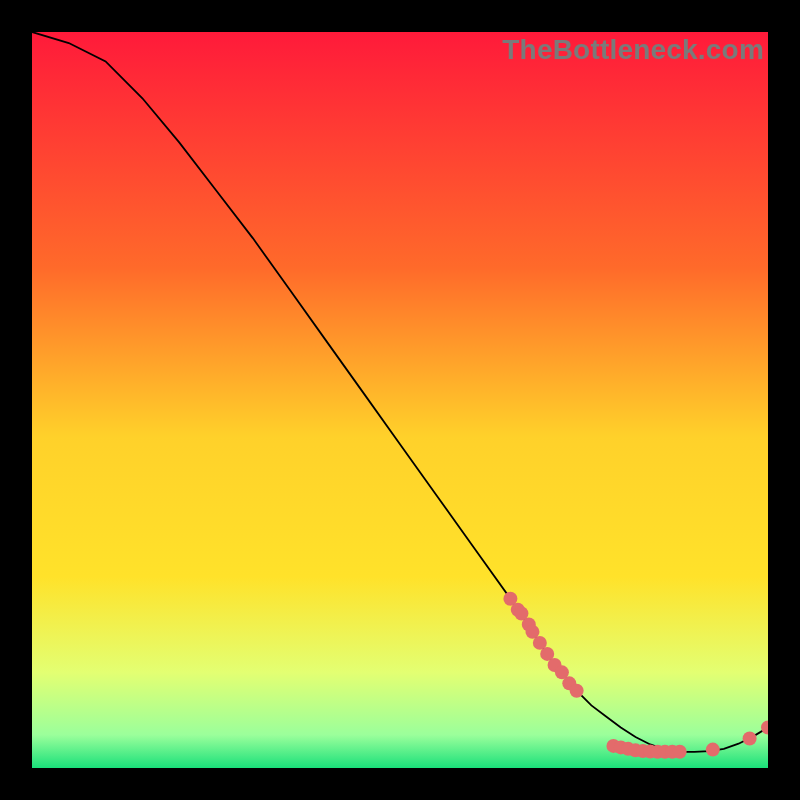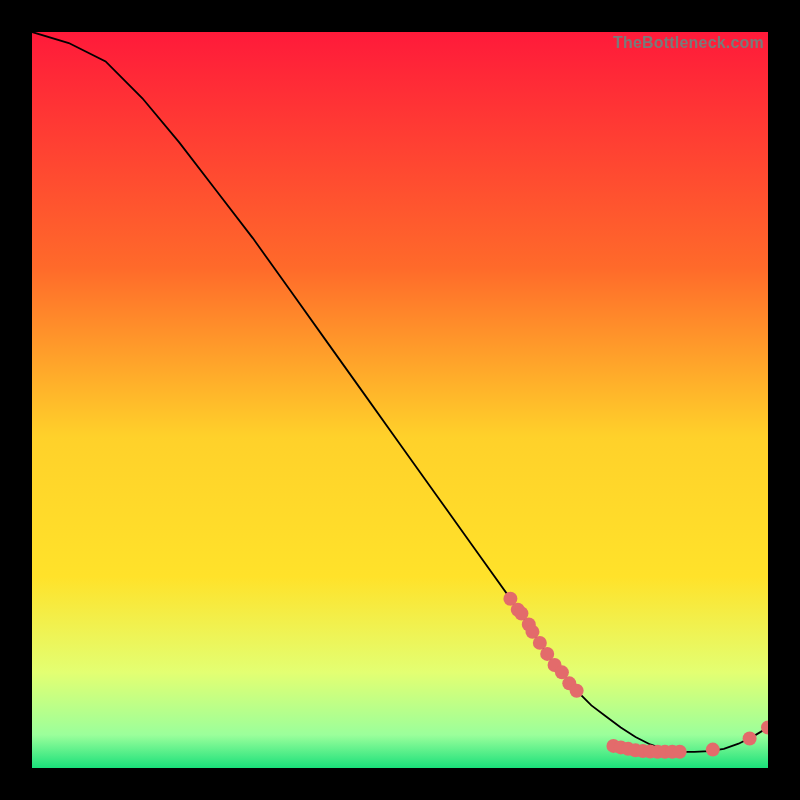--- a/index.html
+++ b/index.html
@@ -35,21 +35,21 @@
     left: 0;
     top: 0;
     width: 100%;
     height: 100%;
   }
   .watermark {
     position: absolute;
     right: 4px;
     top: 2px;
     font-family: Arial, Helvetica, sans-serif;
-    font-size: 16px;
+    font-size: 28px;
     font-weight: 600;
     color: #7a7a7a;
     letter-spacing: 0.2px;
     user-select: none;
   }
 </style>
 </head>
 <body>
 
 <div class="stage">

